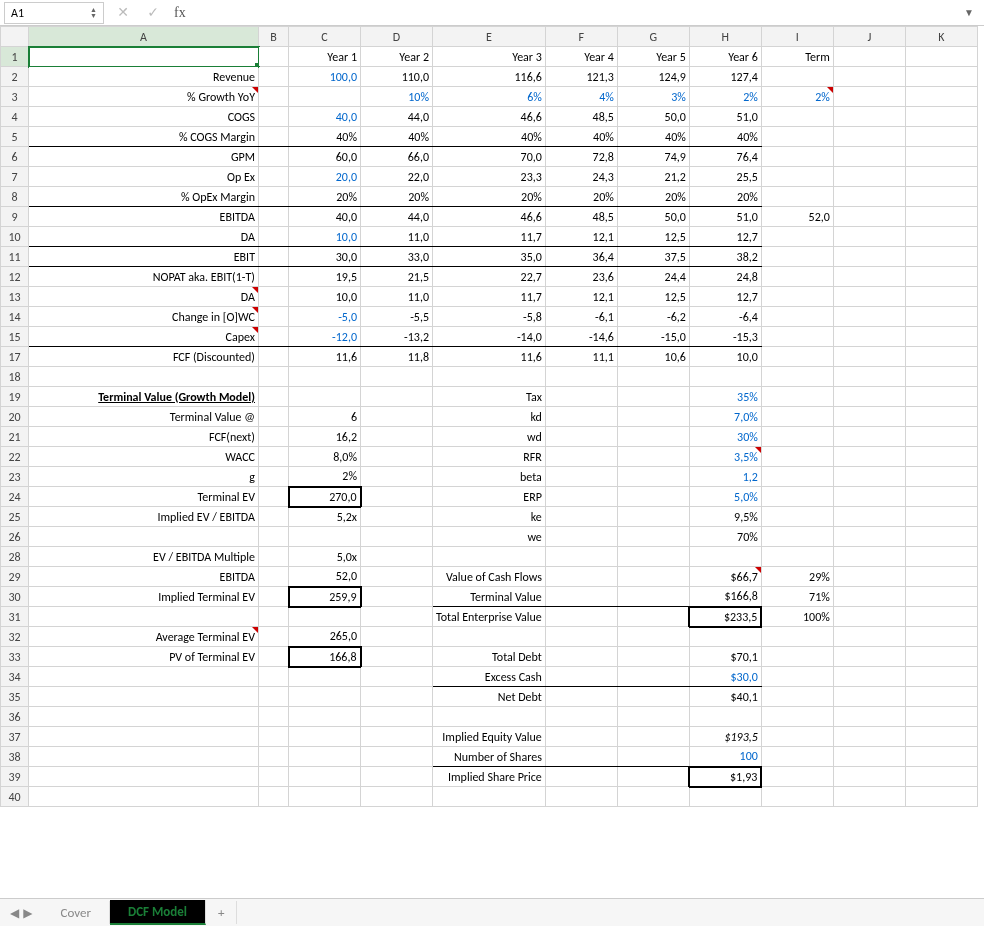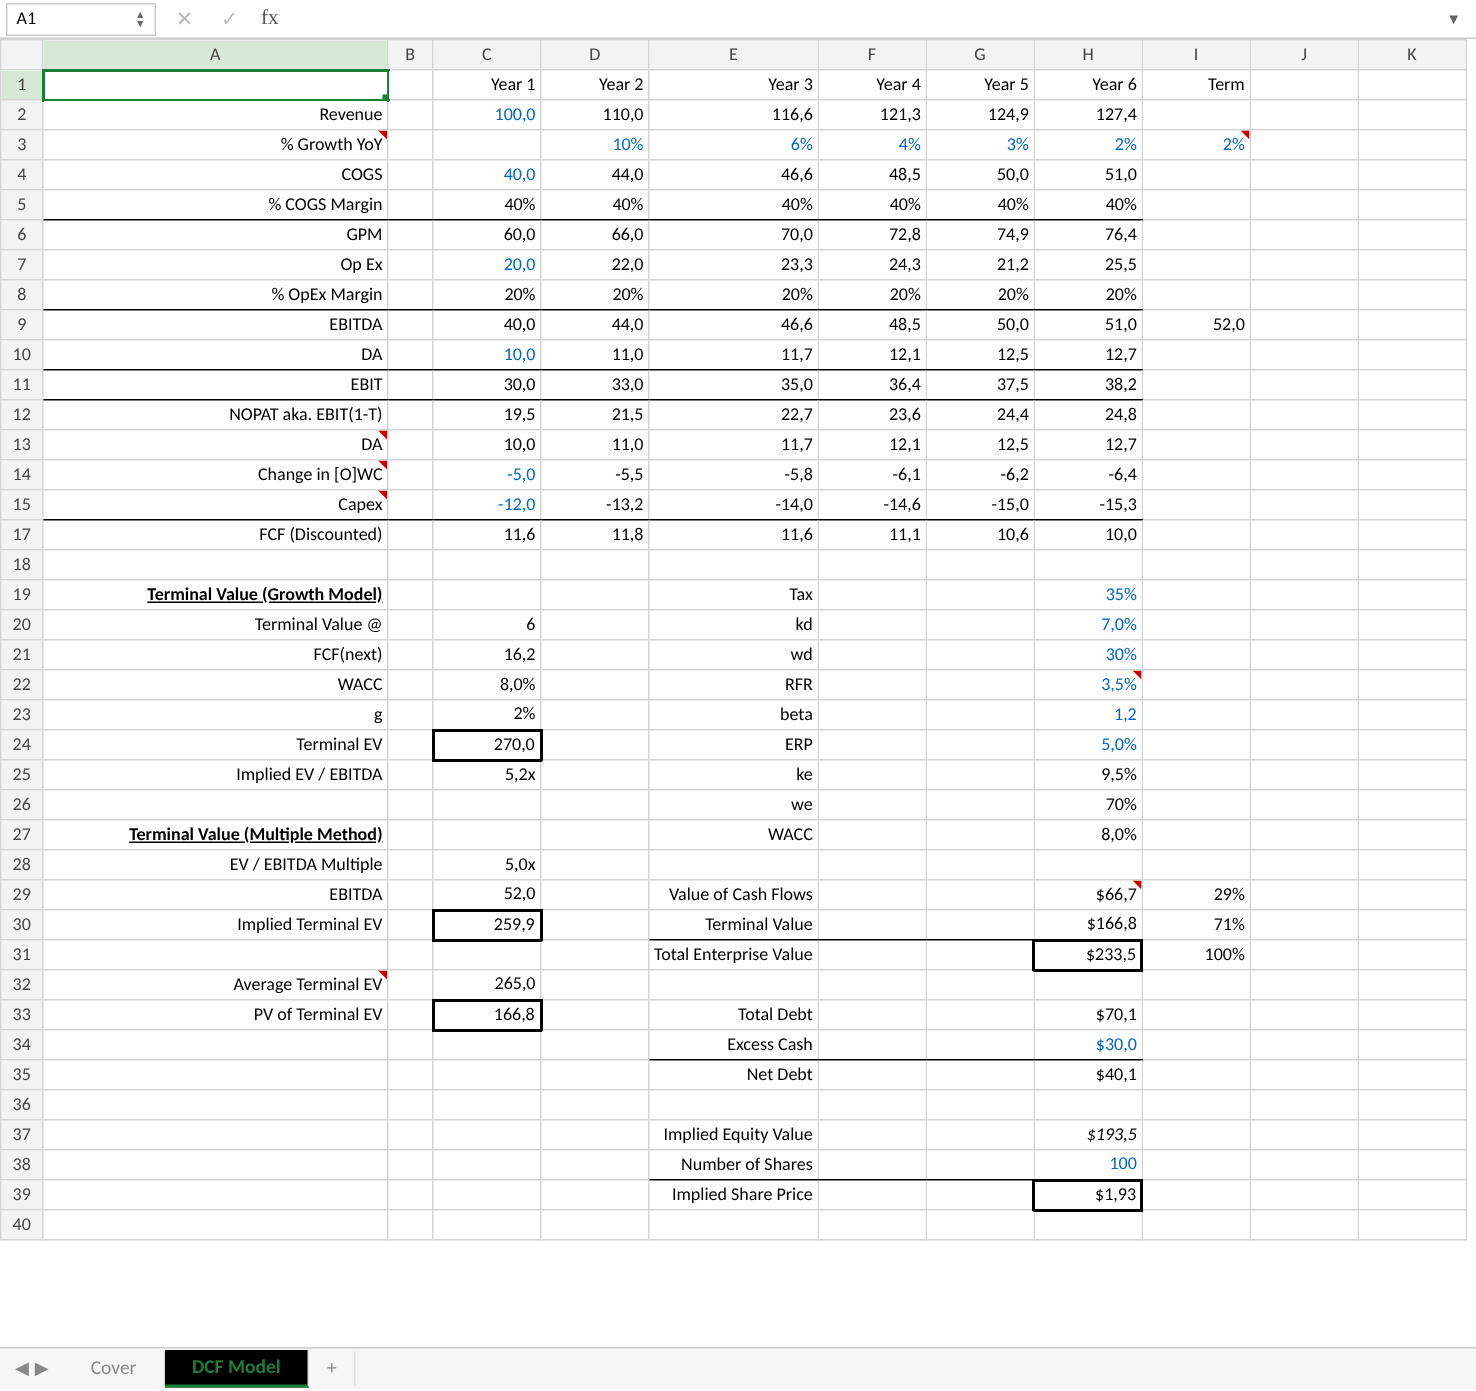--- a/index.html
+++ b/index.html
@@ -596,34 +596,20 @@
           <td></td>
       <td class="txt">we</td>
       <td></td>
           <td></td>
       <td class="num">70%</td>
       <td></td>
           <td></td>
           <td></td>
     </tr>
 
-    <tr>
-      <th class="row-hdr">27</th>
-      <td class="txt bold underline">Terminal Value (Multiple Method)</td>
-      <td></td>
-          <td></td>
-          <td></td>
-      <td class="txt">WACC</td>
-      <td></td>
-          <td></td>
-      <td class="num">8,0%</td>
-      <td></td>
-          <td></td>
-          <td></td>
-    </tr>
 
     <tr>
       <th class="row-hdr">28</th>
       <td class="txt">EV / EBITDA Multiple</td>
       <td></td>
       <td class="num">5,0x</td>
       <td></td>
           <td></td>
           <td></td>
           <td></td>

